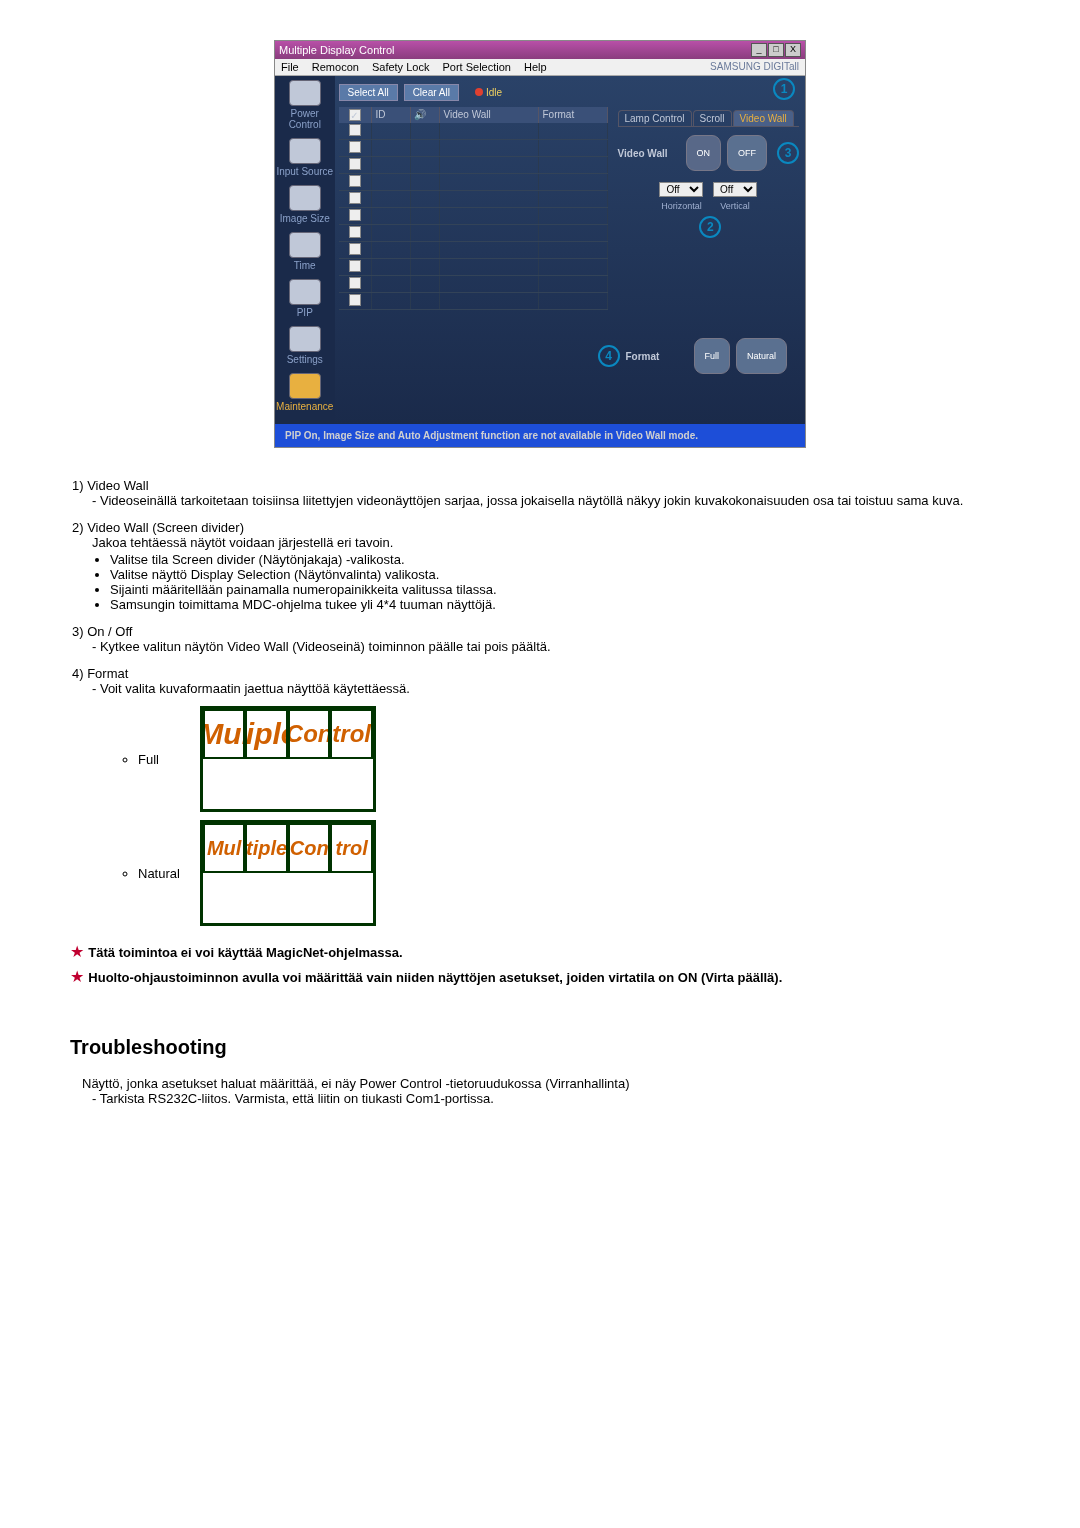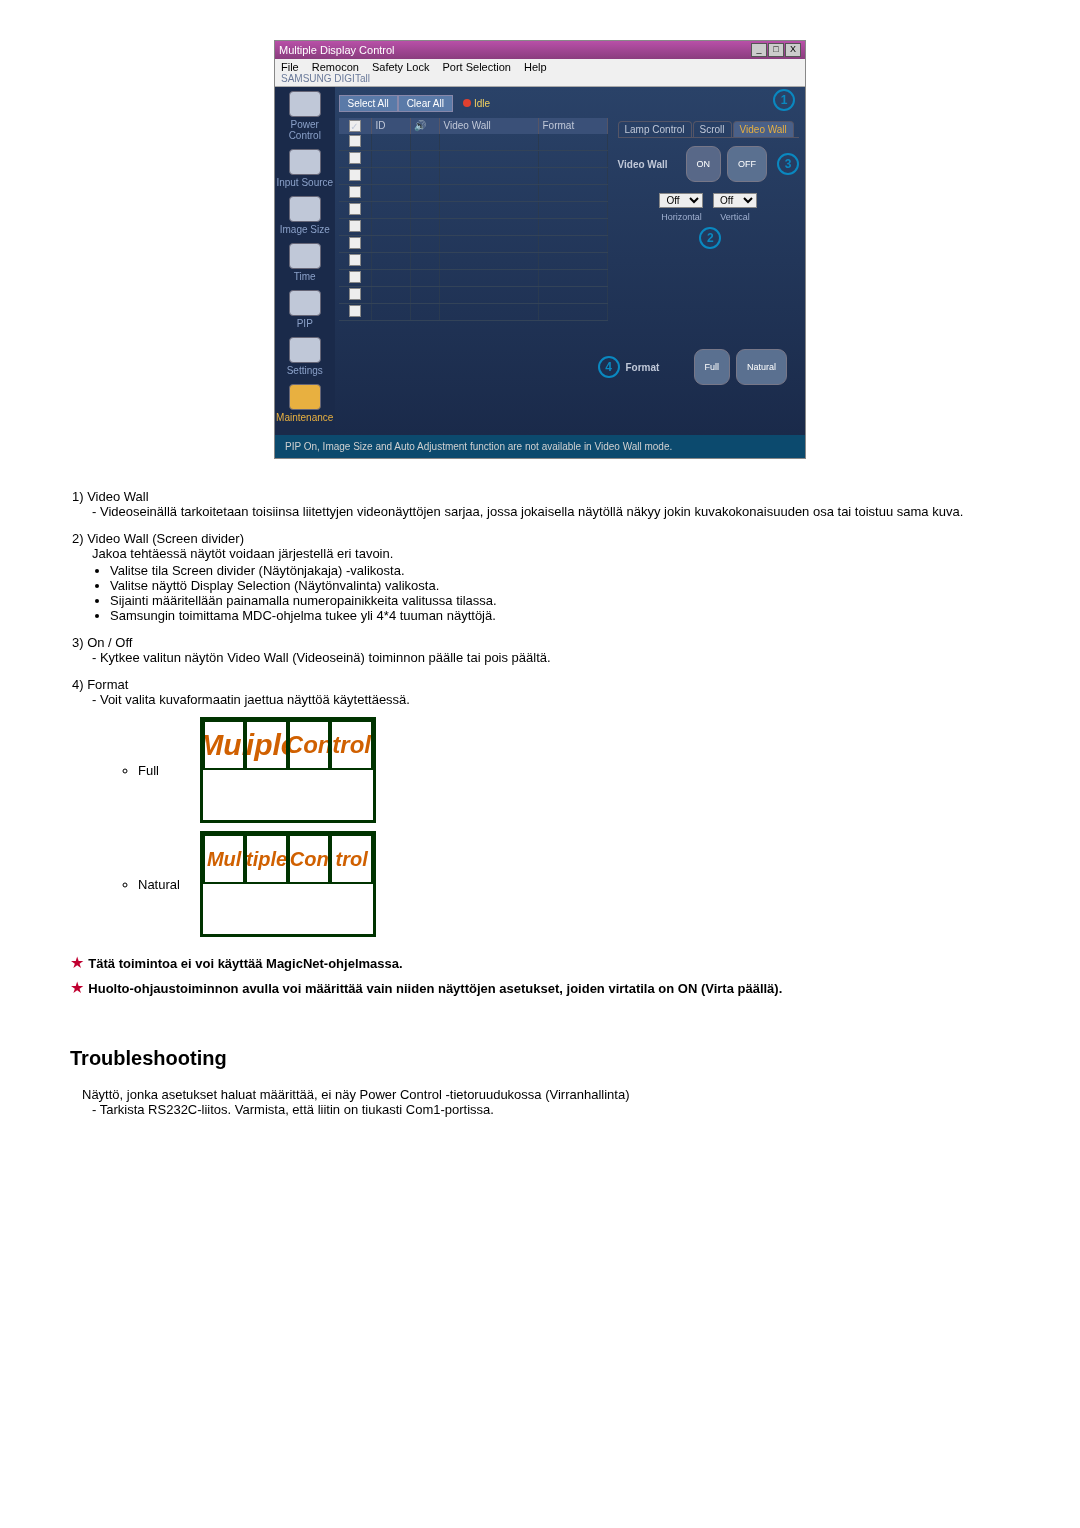--- a/index.html
+++ b/index.html
@@ -41,21 +41,20 @@
     color: #000;
   }
   .menu-bar {
     background: #f0f0f0;
     color: #000;
     padding: 2px 6px;
     font-size: 11px;
     display: flex;
     justify-content: space-between;
     border-bottom: 1px solid #aaa;
-    flex-direction: column;
   }
   .menu-bar .menus span {
     margin-right: 10px;
   }
   .menu-bar .brand {
     color:#6a7a9a;
     font-size:10px;
   }
   .main-area {
     display: flex;
@@ -81,20 +80,21 @@
     border: 1px solid #667;
   }
   .side-item.active { color: #e8b040; }
   .side-item.active .icon { background: #e8b040; }
   .center-col {
     flex: 1;
     padding: 8px 4px 8px 4px;
   }
   .btn-row {
     display:flex;
+    gap:6px;
     align-items:center;
     margin-bottom:6px;
   }
   .btn-flat {
     background:#5a7aa8;
     color:#fff;
     font-size:10px;
     padding:2px 8px;
     border:1px solid #88a;
   }
@@ -169,21 +169,21 @@
     display:inline-block;
     width:18px;height:18px;border:2px solid #0a88c0;border-radius:50%;
     color:#0a88c0;font-weight:bold;text-align:center;line-height:18px;
     font-size:12px;
     margin-left:4px;
   }
   .format-row{
     display:flex;align-items:center;gap:6px;margin-top:100px;
   }
   .status-msg{
-    background:#0c4a6e;color:#d0d0d0;font-size:10px;font-weight:normal;padding:6px 10px;
+    background:#1d4ed8;color:#d0d0d0;font-size:10px;font-weight:bold;padding:6px 10px;
   }
   
   .content { margin-top: 30px; }
   .content ol { padding-left: 12px; margin:0;}
   .content ol > li { margin-bottom: 12px; list-style: none; }
   .numline { margin-left: -10px; }
   .sub { margin-left: 10px; }
   .sub ul { margin:2px 0; padding-left:18px; }
   .sub ul li { list-style: disc; font-size:13px; }
   .format-table { border-collapse:collapse; margin-left:30px; margin-top:6px; }

